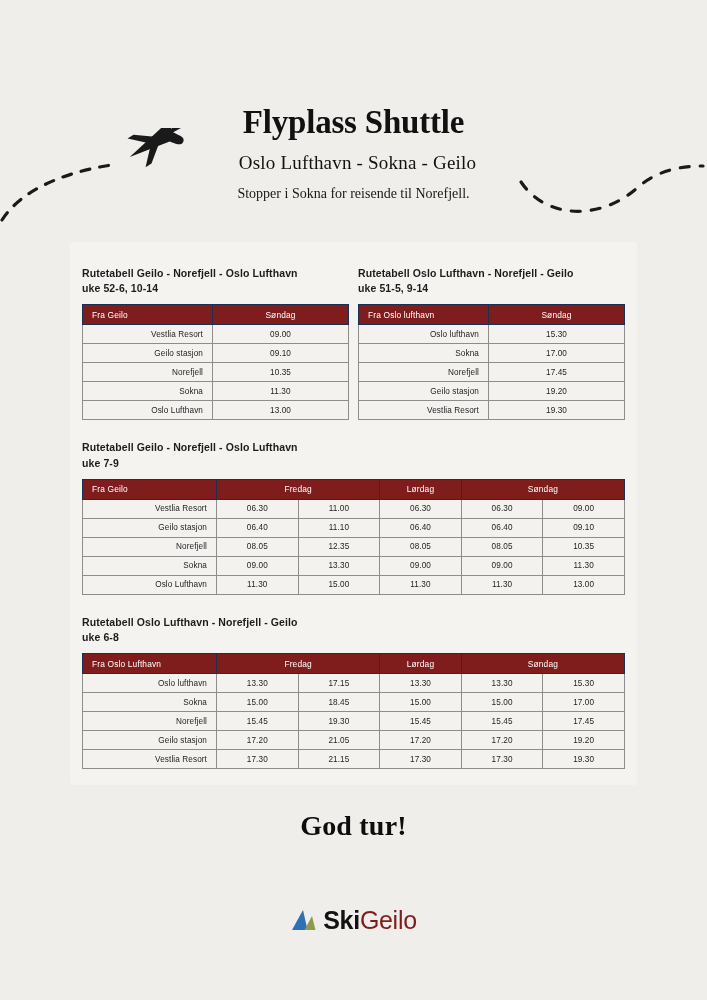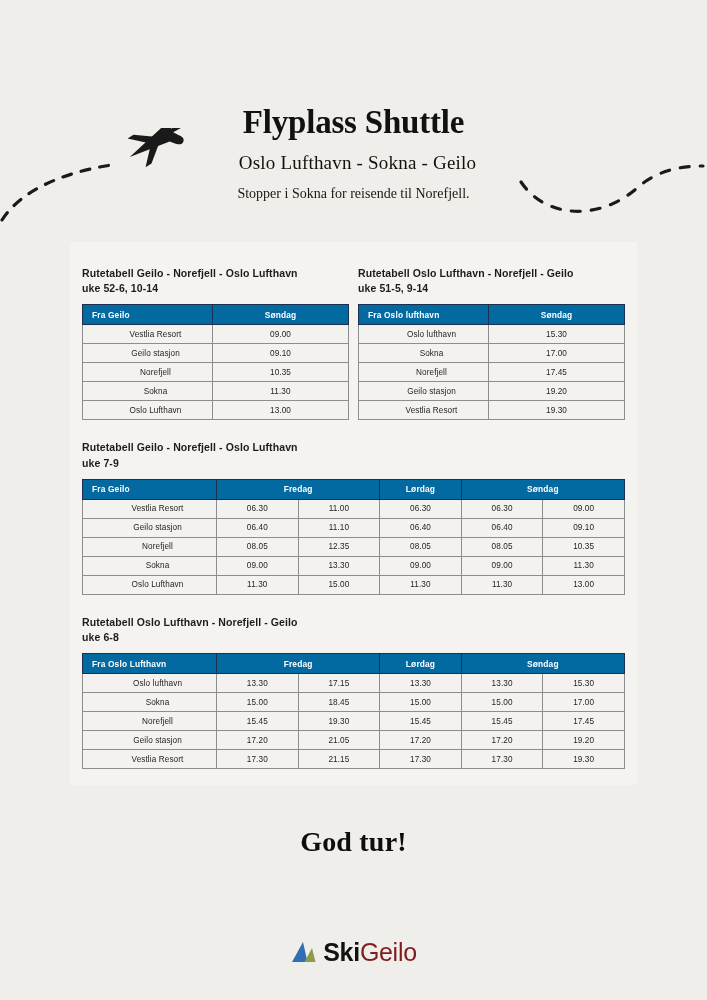--- a/index.html
+++ b/index.html
@@ -91,40 +91,40 @@
   table.rt {
     border-collapse: collapse;
     table-layout: fixed;
     font-size: 8.2px;
     color: #1e1e1e;
   }
   table.rt.half { width: 267px; }
   table.rt.full { width: 543px; }
 
   table.rt th {
-    background: #0369a1;
+    background: #7f1d1d;
     color: #ffffff;
-    font-weight: bold;
+    font-weight: normal;
     font-size: 8.4px;
     height: 19px;
     padding: 0 9px;
     border: 1px solid #1b3050;
     letter-spacing: 0.15px;
   }
   table.rt th.stop-head { text-align: left; }
   table.rt th.day-head { text-align: center; }
 
   table.rt td {
     background: #f3f2ef;
     border: 1px solid #8d8d8d;
     height: 18px;
     padding: 0 9px;
     letter-spacing: 0.1px;
   }
-  table.rt td.stop { text-align: center; padding-left: 25px; }
+  table.rt td.stop { text-align: right; padding-left: 25px; }
   table.rt td.time { text-align: center; }
 
   
   .row2 {
     display: flex;
     gap: 9px;
   }
   .row2 > .block { flex: 0 0 267px; margin-bottom: 20px; }
 
   
@@ -133,21 +133,21 @@
     left: 0;
     right: 0;
     top: 810px;
     text-align: center;
   }
   .goodbye {
     font-family: "Liberation Serif", serif;
     font-weight: bold;
     font-size: 28px;
     color: #0d0d0d;
-    margin: 16px;
+    margin: 0;
     letter-spacing: 0.2px;
   }
   .logo {
     margin-top: 66px;
     display: inline-flex;
     align-items: center;
     gap: 5px;
   }
   .logo-mark { display: block; }
   .logo-text {

